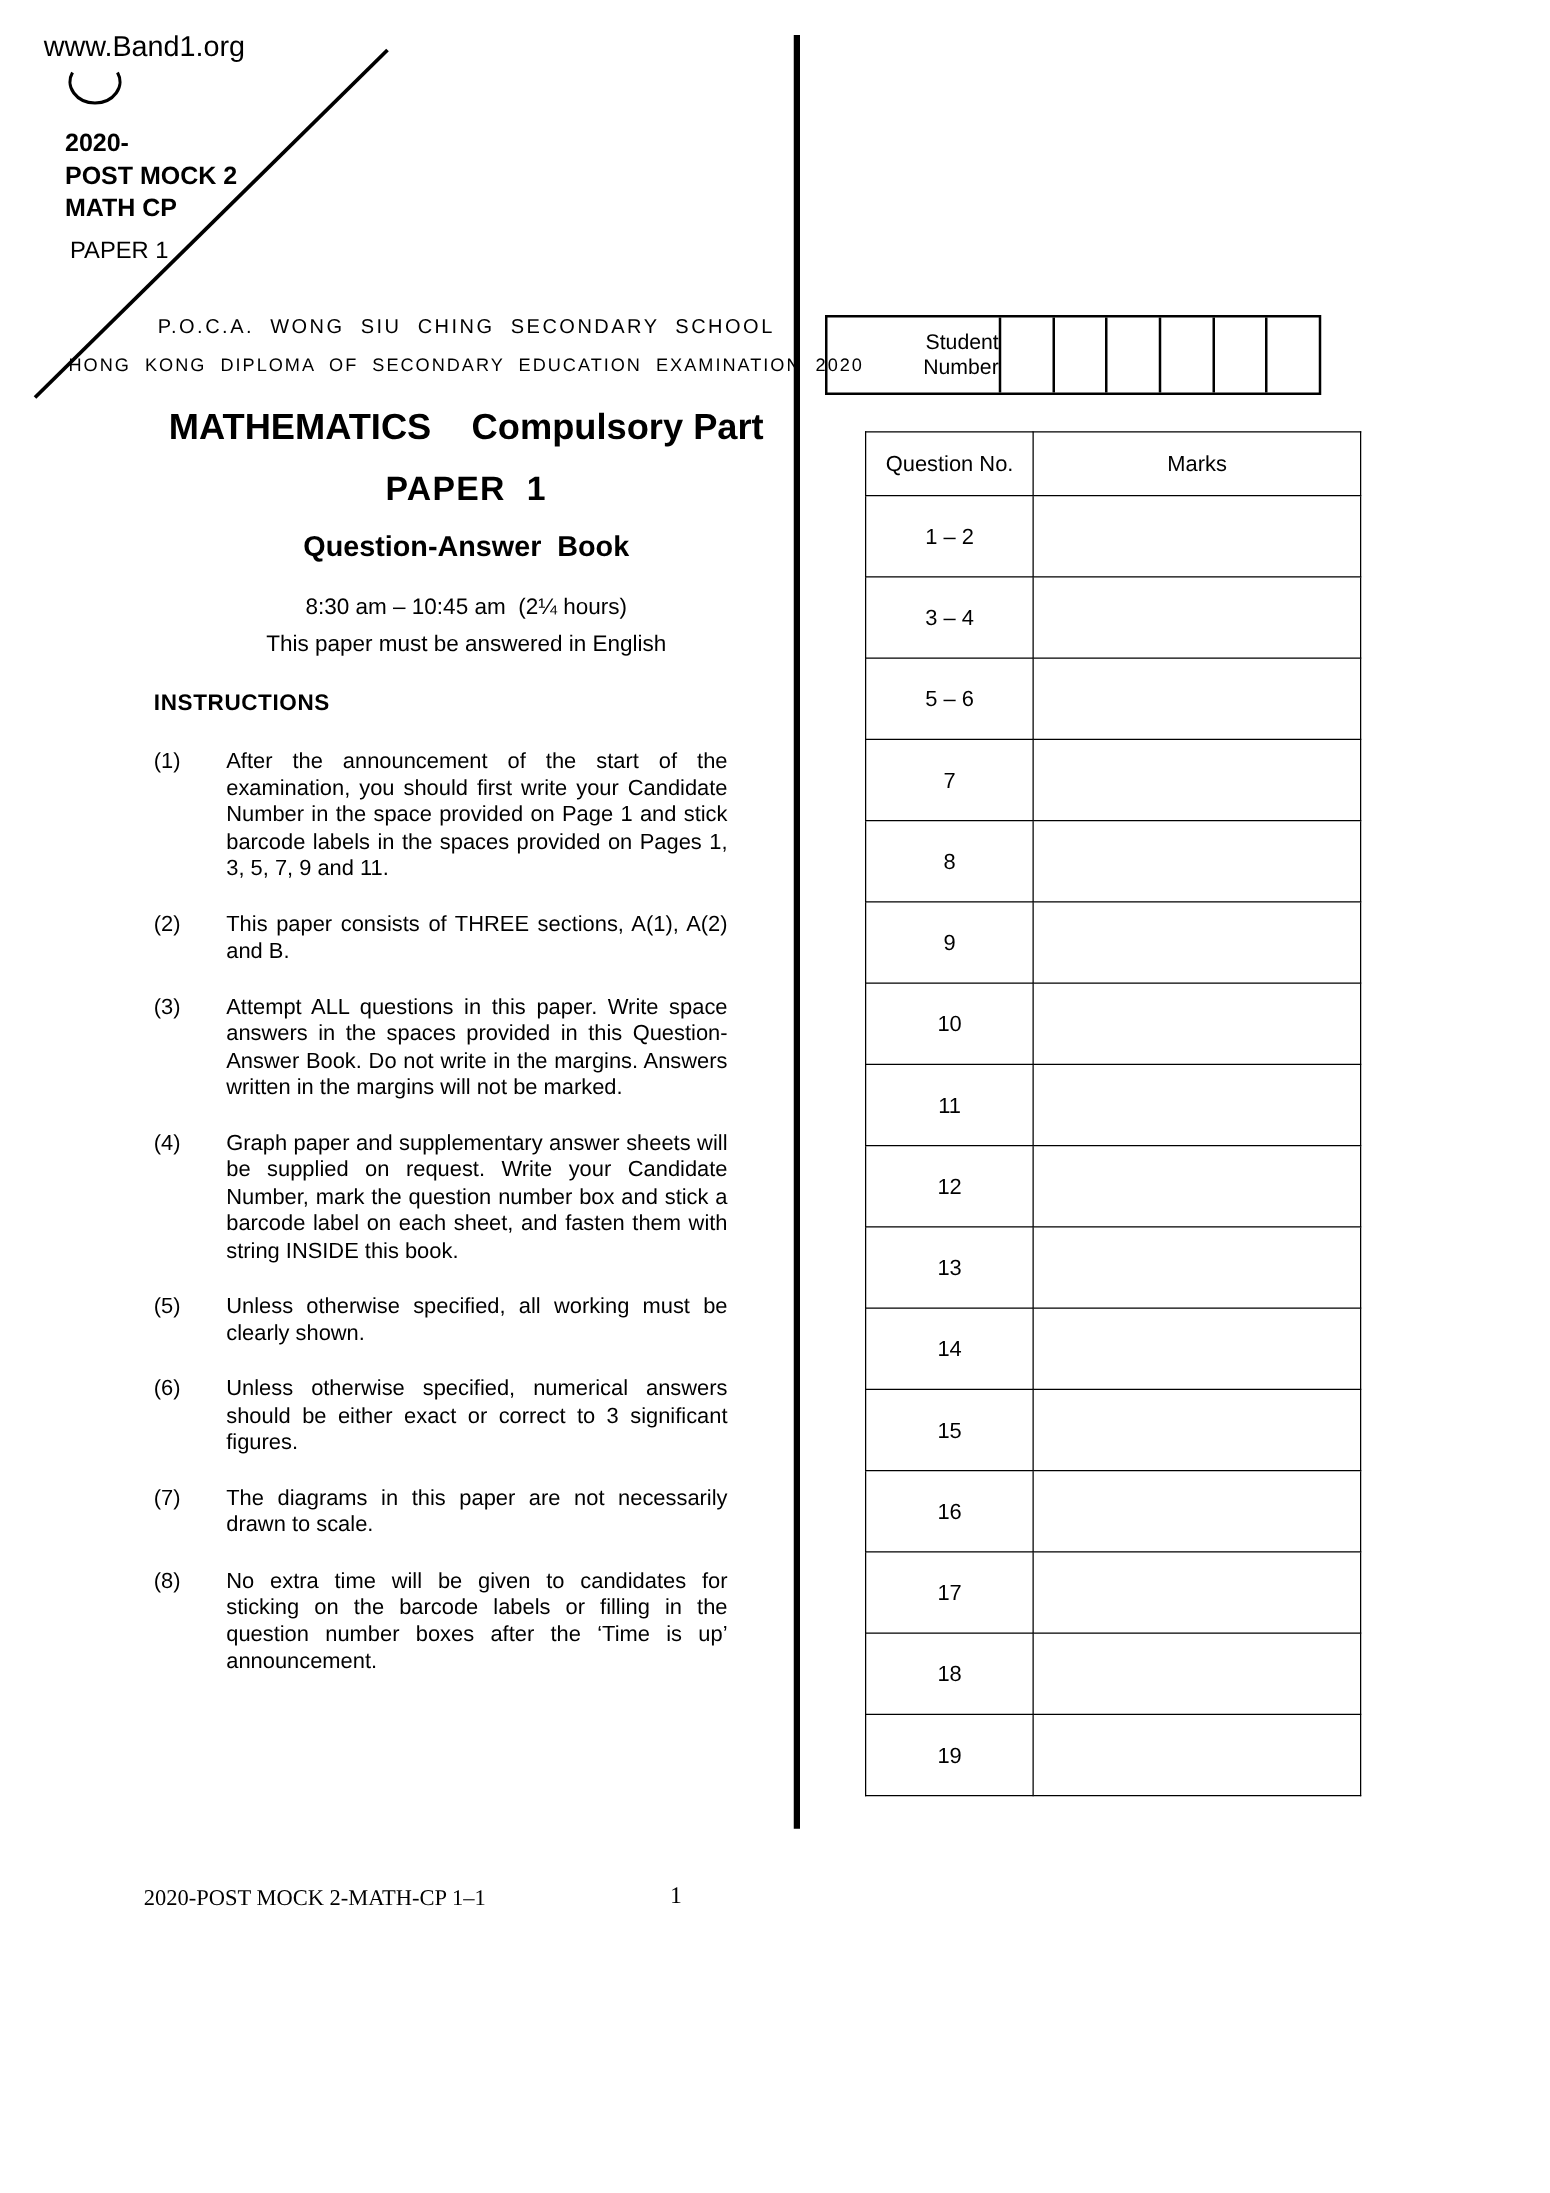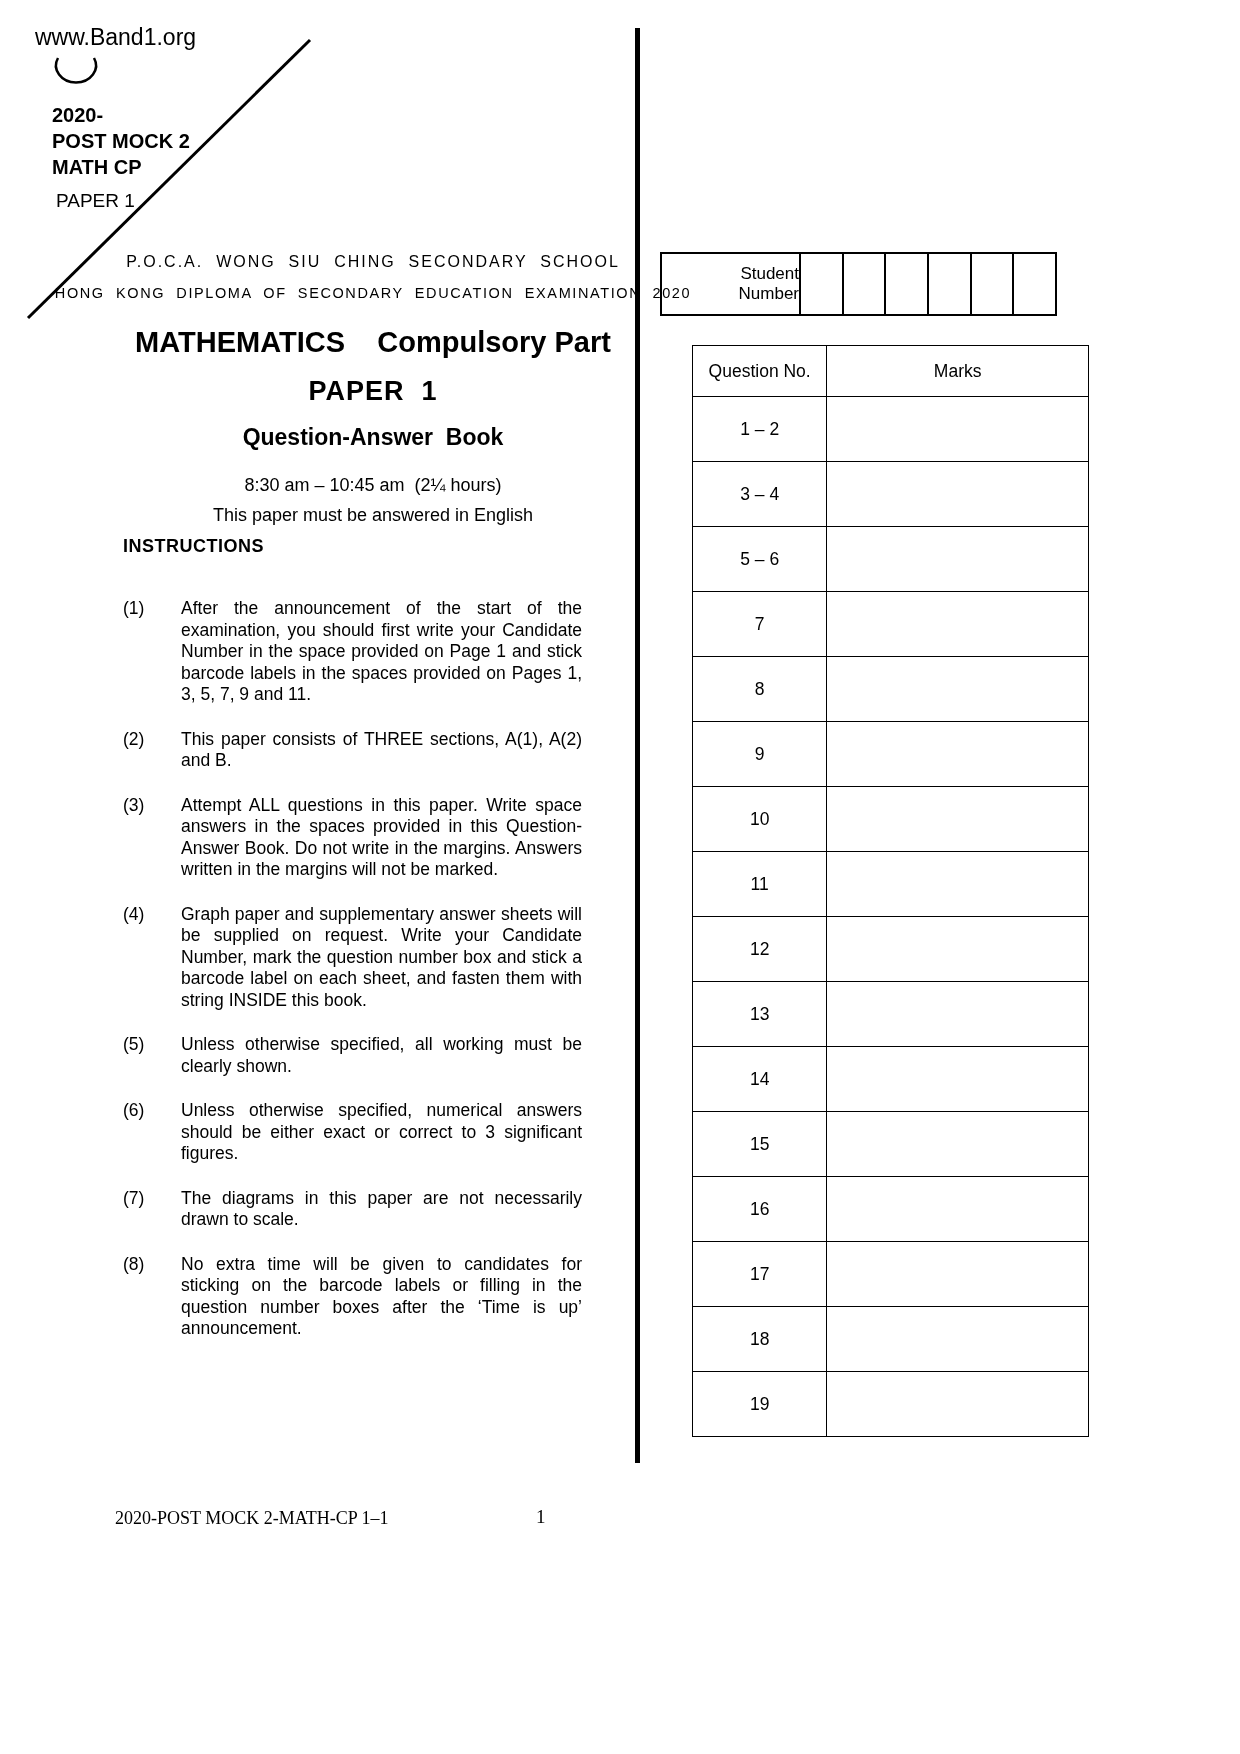--- a/index.html
+++ b/index.html
@@ -42,21 +42,21 @@
   .school-line   { top: 253px; font-size: 16px; letter-spacing: 2px; }
   .exam-line     { top: 285px; font-size: 14.5px; letter-spacing: 1.6px; }
   .subject-title { top: 326px; font-size: 29px; font-weight: bold; }
   .paper-title   { top: 376px; font-size: 27px; font-weight: bold; letter-spacing: 1px; }
   .book-title    { top: 424px; font-size: 23px; font-weight: bold; }
   .time-line     { top: 475px; font-size: 18px; }
   .lang-line     { top: 505px; font-size: 18px; }
 
   
   .instr-heading {
-    position: absolute; left: 123px; top: 536px;
+    position: absolute; left: 123px; top: 552px;
     font-size: 18px; font-weight: bold; letter-spacing: 0.5px;
   }
   .instructions {
     position: absolute; left: 123px; top: 598px; width: 459px;
   }
   .instr-item {
     display: flex;
     margin-bottom: 23px;
     font-size: 17.5px;
     line-height: 21.5px;

